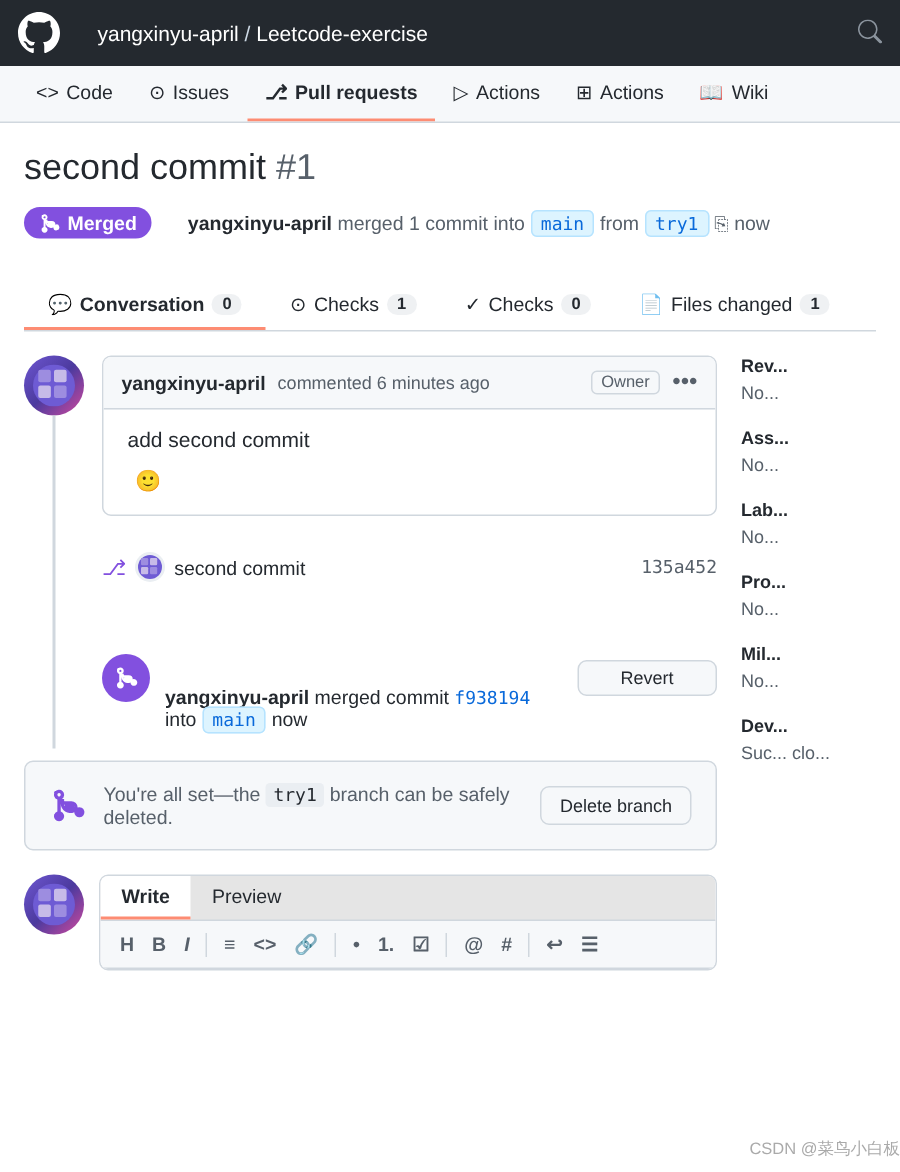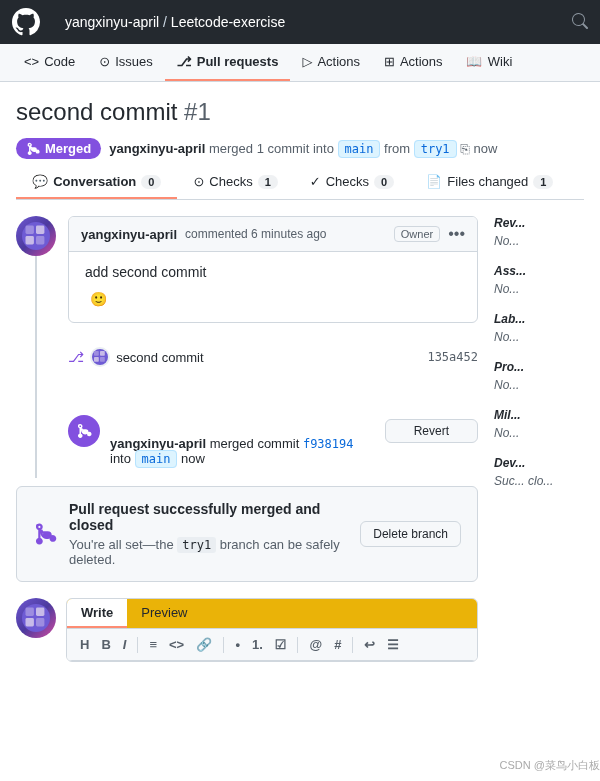--- a/index.html
+++ b/index.html
@@ -79,22 +79,22 @@
       font-weight: 400;
       color: #24292f;
       margin-bottom: 12px;
     }
     .pr-title .pr-number { color: #57606a; font-weight: 300; }
 
     
     .pr-meta {
       display: flex;
       align-items: center;
-      gap: 8px;
-      margin-bottom: 7px;
+      gap: 24px;
+      margin-bottom: 28px;
       flex-wrap: wrap;
     }
     .merged-badge {
       background: #8250df;
       color: #fff;
       padding: 3px 10px;
       border-radius: 20px;
       font-size: 13px;
       font-weight: 600;
       display: flex;
@@ -320,21 +320,21 @@
     }
     .editor-box {
       flex: 1;
       border: 1px solid #d0d7de;
       border-radius: 6px;
       overflow: hidden;
     }
     .editor-tabs {
       display: flex;
       border-bottom: 1px solid #d0d7de;
-      background: #eab308;
+      background: #e5e5e5;
     }
     .editor-tab {
       padding: 6px 14px;
       font-size: 13px;
       cursor: pointer;
       border-bottom: 2px solid transparent;
     }
     .editor-tab.active {
       border-bottom: 2px solid #fd8c73;
       background: #fff;
@@ -372,21 +372,20 @@
       font-size: 13px;
       resize: vertical;
       color: #57606a;
       outline: none;
       font-family: inherit;
     }
 
     
     .sidebar-section {
       margin-bottom: 16px;
-      font-style: italic;
     }
     .sidebar-label {
       font-size: 12px;
       font-weight: 600;
       color: #24292f;
       margin-bottom: 4px;
     }
     .sidebar-value {
       font-size: 12px;
       color: #57606a;
@@ -594,21 +593,20 @@
             <button class="revert-btn">Revert</button>
           </div>
         </div>
       </div>
 
       <div class="merge-banner">
         <svg width="24" height="24" viewBox="0 0 16 16" fill="#8250df" style="flex-shrink:0;">
           <path d="M5 3.254V3.25v.005a.75.75 0 110-.005v.004zm.45 1.9a2.25 2.25 0 10-1.95.218v5.256a2.25 2.25 0 101.5 0V7.123A4.25 4.25 0 0011.0 11h.003a2.25 2.25 0 101.497-2.123 2.751 2.751 0 00-2.749-2.749H6.5a.75.75 0 000 1.5h3.25a1.25 1.25 0 011.25 1.25v.001a2.25 2.25 0 10-.635 1.572A2.75 2.75 0 016.5 7.627V5.154zM12.75 13a.75.75 0 100-1.5.75.75 0 000 1.5zm-10-10a.75.75 0 100-1.5.75.75 0 000 1.5zm0 10a.75.75 0 100-1.5.75.75 0 000 1.5z"></path>
         </svg>
         <div class="merge-banner-text">
-          <div class="merge-banner-title">Pull request successfully merged and closed</div>
           <div class="merge-banner-sub">
             <span>You're all set—the</span>
             <span class="inline-code">try1</span>
             <span>branch can be safely deleted.</span>
           </div>
         </div>
         <button class="delete-branch-btn">Delete branch</button>
       </div>
 
       <div class="comment-editor">

